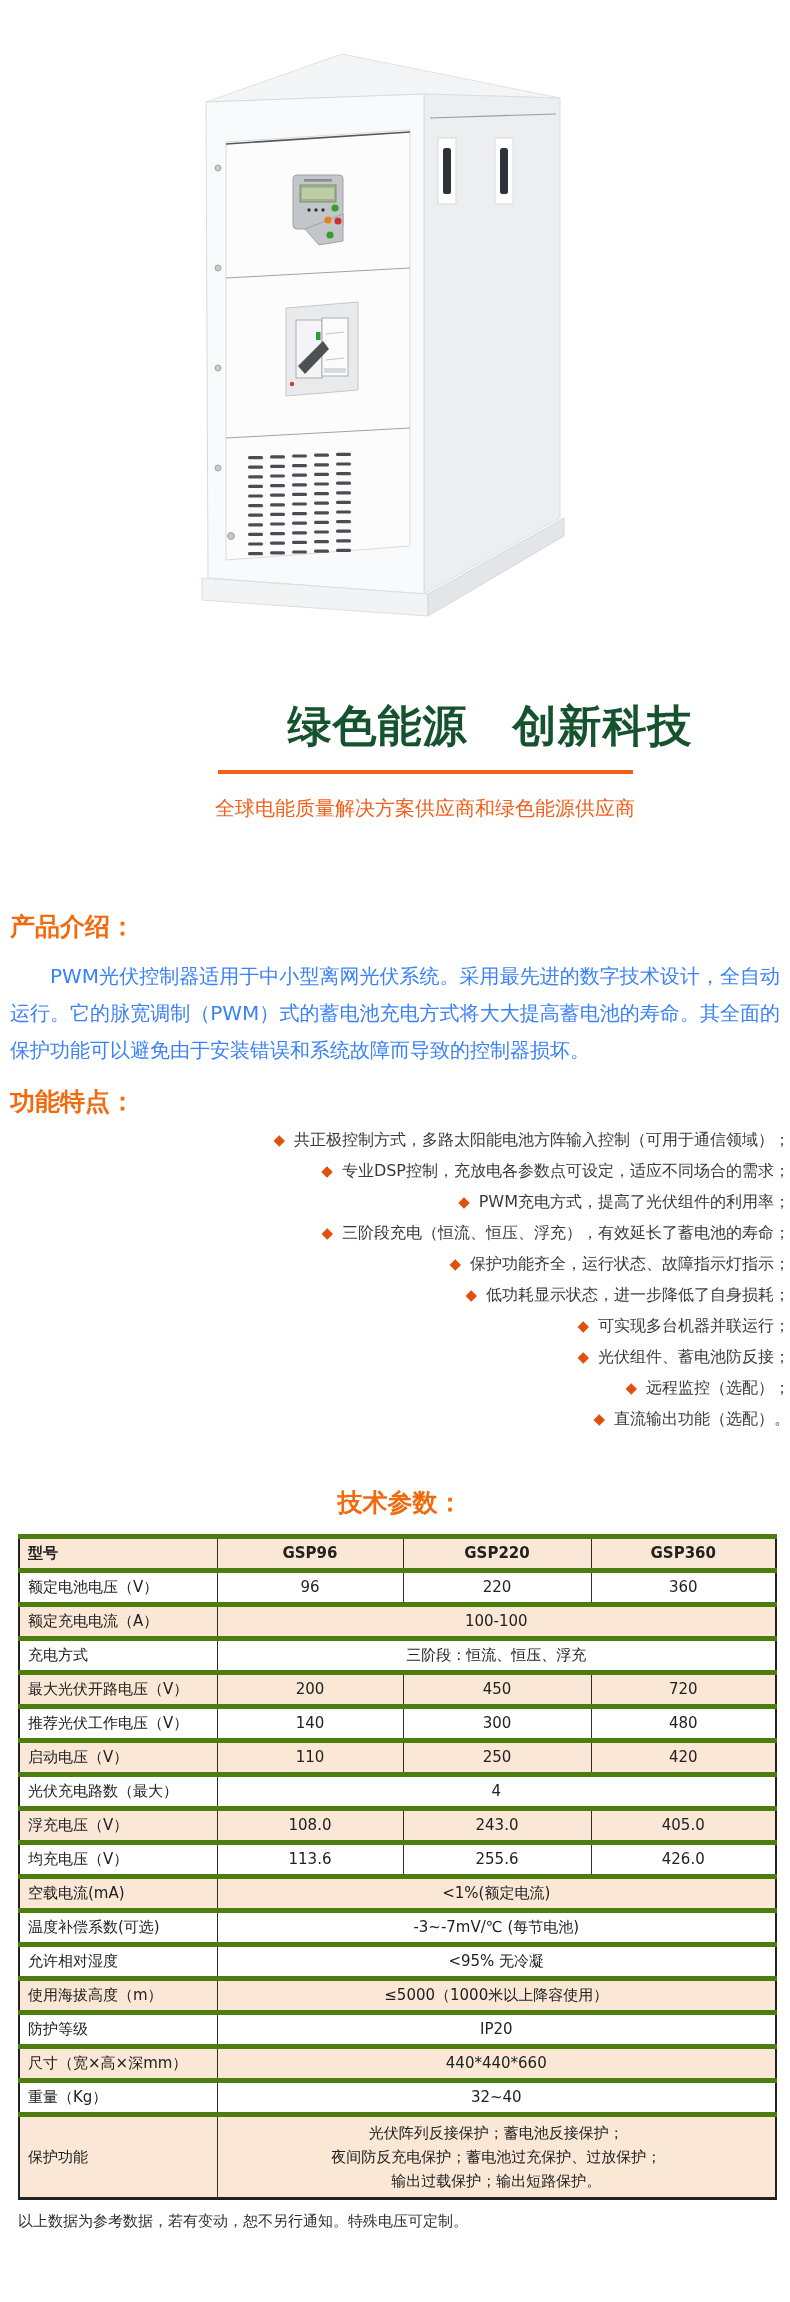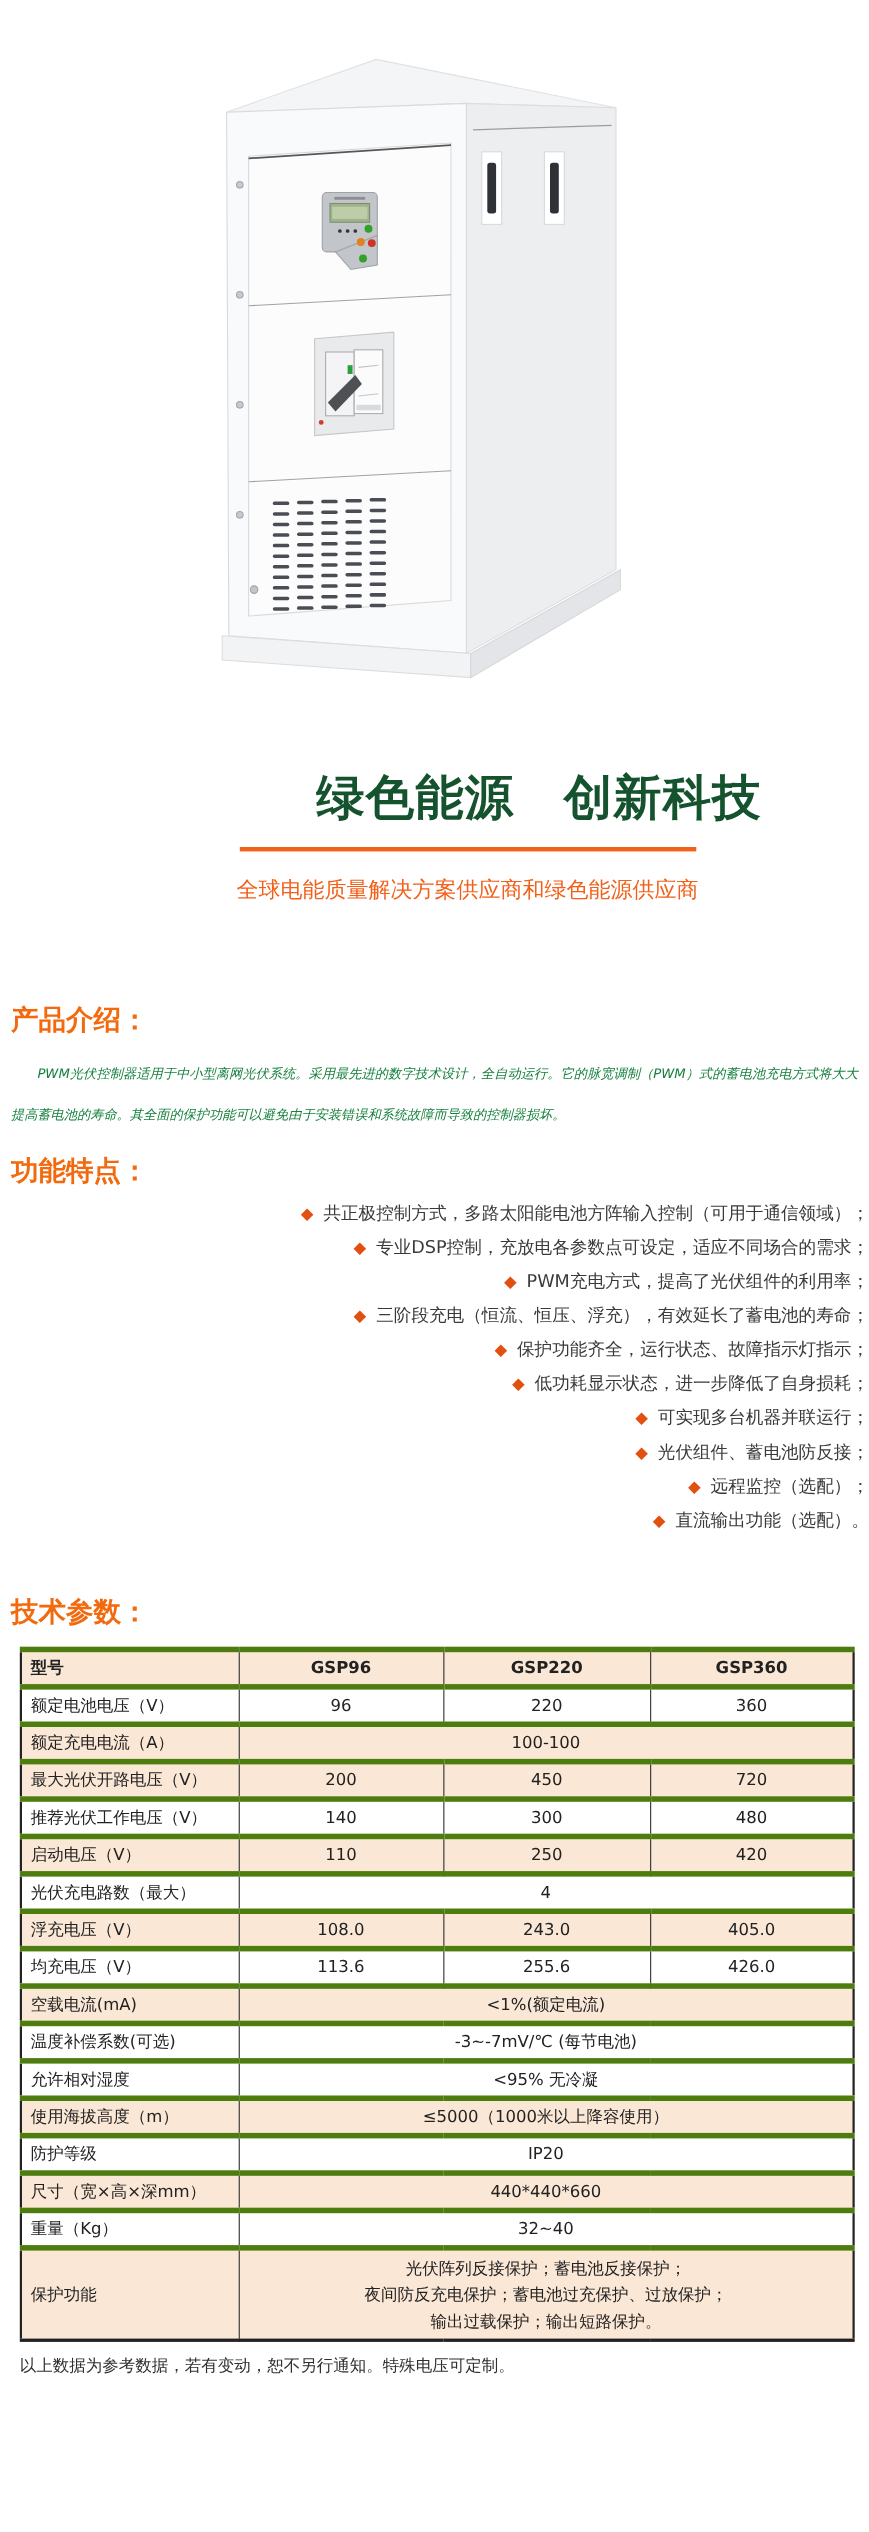--- a/index.html
+++ b/index.html
@@ -21,24 +21,24 @@
   .hero-subtitle{
     margin:20px 0 0 215px;width:420px;text-align:center;
     font-size:20px;line-height:28px;color:#F2601A;white-space:nowrap;
   }
   
   .sec-heading{
     margin:0 0 0 10px;font-size:25px;line-height:34px;font-weight:bold;color:#F26A0D;
   }
   .sec-heading.intro{margin-top:88px;}
   .sec-heading.features{margin-top:16px;}
-  .sec-heading.specs{margin-top:56px;}
+  .sec-heading.specs{margin-top:56px;text-align:center;}
   .intro-body{
-    margin:14px 10px 0 10px;font-size:12px;line-height:37px;color:#15803d;
-    text-indent:2em;text-align:justify;font-style:italic;
+    margin:14px 10px 0 10px;font-size:20px;line-height:37px;color:#3b82f6;
+    text-indent:2em;text-align:justify;
   }
   .feature-list{list-style:none;margin:10px 0 0 0;padding:0 0 0 10px;text-align:right;}
   .feature-list li{font-size:16px;line-height:22px;margin-bottom:9px;color:#3a3a3a;}
   .feature-list .diamond{color:#E2500F;font-size:15px;margin-right:9px;}
   
   table.specs{
     margin:14px 0 0 18px;width:757px;border-collapse:collapse;
     border:2px solid #222;border-top-width:3px;border-bottom-width:3px;
     table-layout:fixed;
   }
@@ -229,20 +229,24 @@
           <tr>
             <td class="lbl">额定电池电压（V）</td>
             <td class="val">96</td>
             <td class="val">220</td>
             <td class="val">360</td>
           </tr>
           <tr class="beige">
             <td class="lbl">额定充电电流（A）</td>
             <td class="val" colspan="3">100-100</td>
           </tr>
+          <tr>
+            <td class="lbl">充电方式</td>
+            <td class="val" colspan="3">三阶段：恒流、恒压、浮充</td>
+          </tr>
           <tr class="beige">
             <td class="lbl">最大光伏开路电压（V）</td>
             <td class="val">200</td>
             <td class="val">450</td>
             <td class="val">720</td>
           </tr>
           <tr>
             <td class="lbl">推荐光伏工作电压（V）</td>
             <td class="val">140</td>
             <td class="val">300</td>

